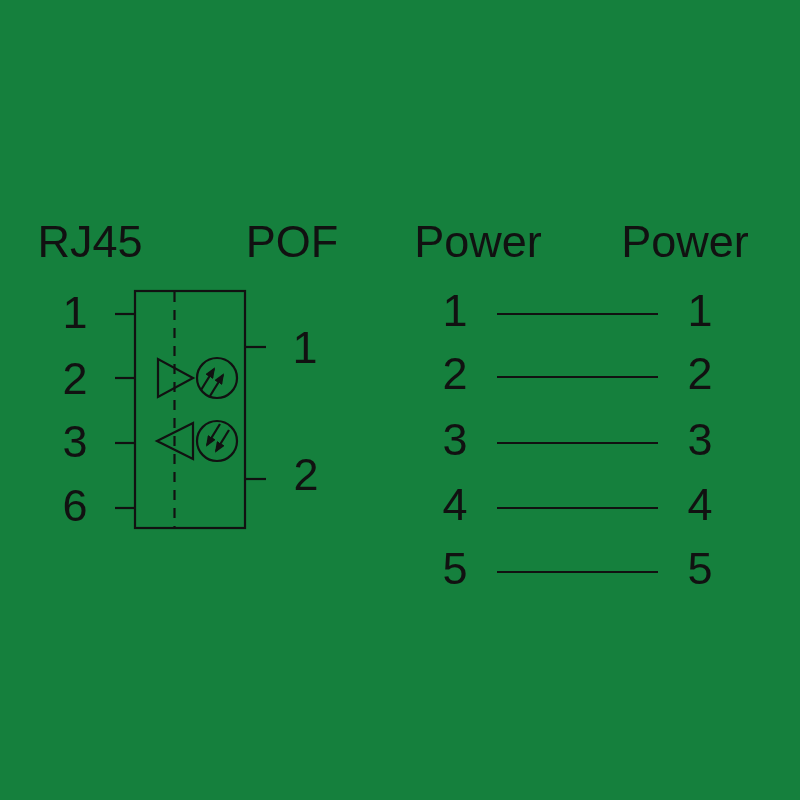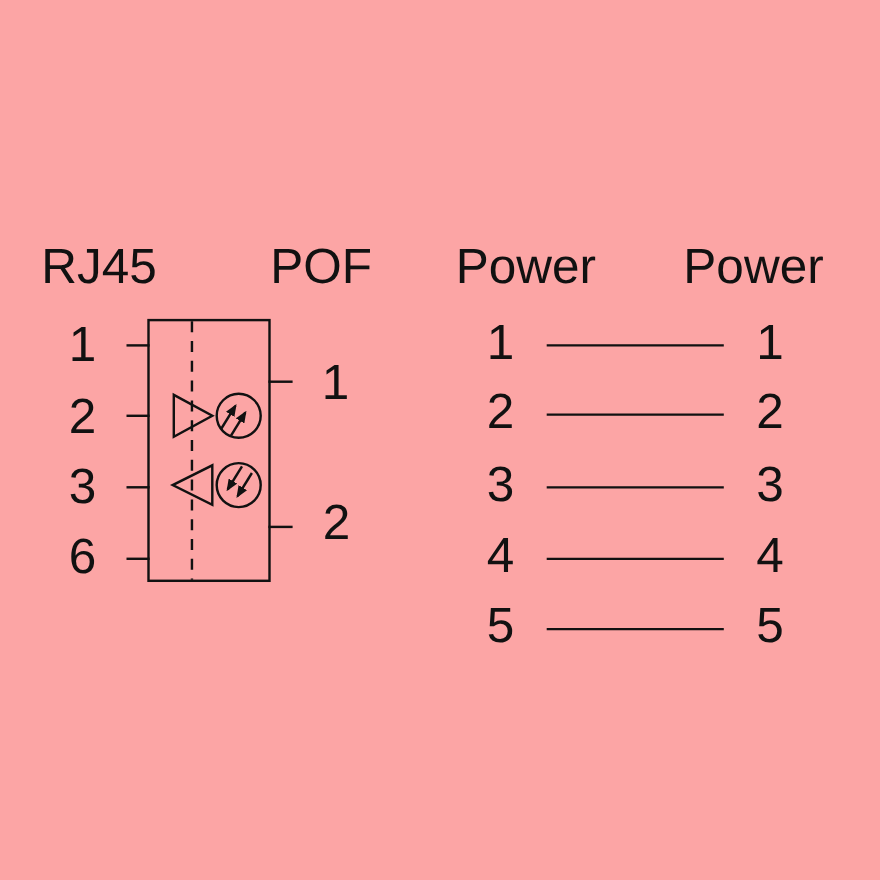--- a/index.html
+++ b/index.html
@@ -1,20 +1,20 @@
 <!DOCTYPE html>
 <html><head>
 <meta charset="utf-8">
 <style>
   html, body { margin: 0; padding: 0; background: #ffffff; }
   .canvas {
     position: relative;
     width: 800px;
     height: 800px;
-    background: #fca5a5;
+    background: #15803d;
     font-family: "Liberation Sans", sans-serif;
   }
   svg { display: block; }
   .ink-stroke { stroke: #111111; fill: none; }
   .hdr {
     font-family: "Liberation Sans", sans-serif;
     font-size: 45px;
     fill: #111111;
   }
   .pin {

